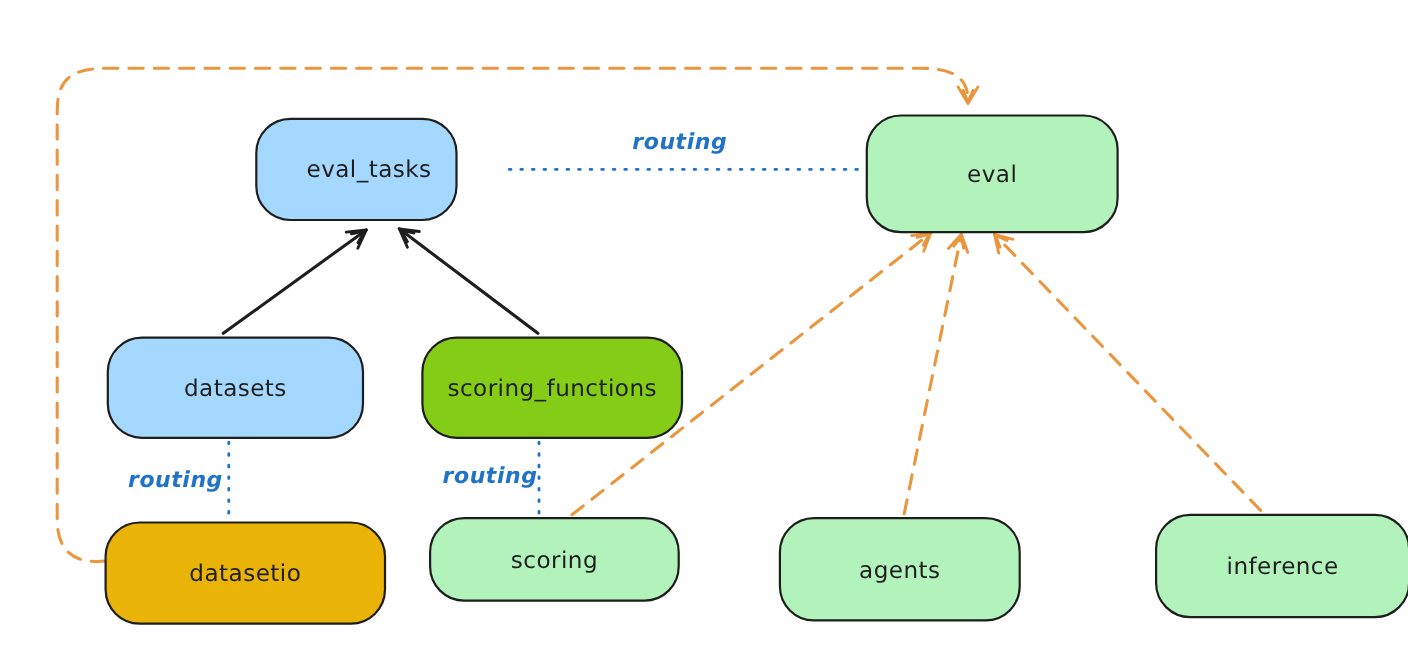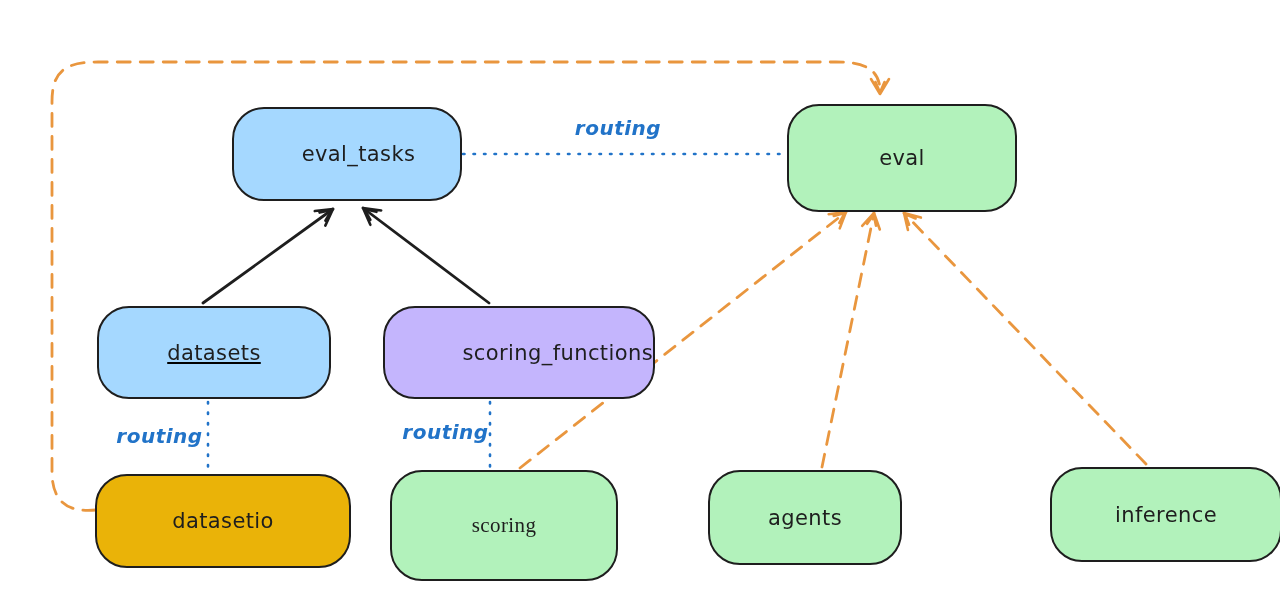--- a/index.html
+++ b/index.html
@@ -72,45 +72,45 @@
     <path d="M 208 402 L 208 471" fill="none" stroke="#2173c8" stroke-width="2.6" stroke-linecap="round" stroke-dasharray="1.5 9"></path>
     <path d="M 490 402 L 490 467" fill="none" stroke="#2173c8" stroke-width="2.6" stroke-linecap="round" stroke-dasharray="1.5 9"></path>
 
     <path d="M 96 510 C 66 513 52 500 52 472 L 52 102 C 52 72 64 62 98 62 L 836 62 C 866 62 878 70 880 88 L 880 94" fill="none" stroke="#e9963e" stroke-width="2.8" stroke-linecap="round" stroke-dasharray="13 10" marker-end="url(#arrow-orange)"></path>
 
     <path d="M 520 468 L 846 212" fill="none" stroke="#e9963e" stroke-width="2.8" stroke-linecap="round" stroke-dasharray="13 10" marker-end="url(#arrow-orange)"></path>
     <path d="M 822 467 L 874 213" fill="none" stroke="#e9963e" stroke-width="2.8" stroke-linecap="round" stroke-dasharray="13 10" marker-end="url(#arrow-orange)"></path>
     <path d="M 1146 464 L 904 213" fill="none" stroke="#e9963e" stroke-width="2.8" stroke-linecap="round" stroke-dasharray="13 10" marker-end="url(#arrow-orange)"></path>
   </svg>
 
-  <div class="node" style="left: 232px; top: 107px; width: 230px; height: 94px; background-color: rgb(165, 216, 255); padding-left: 23px;">
+  <div class="node" style="left: 232px; top: 107px; width: 184px; height: 94px; background-color: rgb(165, 216, 255); padding-left: 23px;">
     <span class="node-label">eval_tasks</span>
   </div>
 
-  <div class="node" style="left: 97px; top: 306px; width: 234px; height: 93px; background-color: rgb(165, 216, 255); text-decoration: underline;">
+  <div class="node" style="left: 97px; top: 306px; width: 234px; height: 93px; background-color: rgb(165, 216, 255);">
     <span class="node-label">datasets</span>
   </div>
 
-  <div class="node" style="left: 383px; top: 306px; width: 272px; height: 93px; background-color: #c4b5fd; justify-content: flex-end;">
+  <div class="node" style="left: 383px; top: 306px; width: 238px; height: 93px; background-color: #84cc16;">
     <span class="node-label">scoring_functions</span>
   </div>
 
   <div class="node" style="left: 787px; top: 104px; width: 230px; height: 108px; background-color: rgb(178, 242, 187);">
     <span class="node-label">eval</span>
   </div>
 
   <div class="node" style="left: 95px; top: 474px; width: 256px; height: 94px; background-color: #eab308;">
     <span class="node-label">datasetio</span>
   </div>
 
-  <div class="node" style="left: 390px; top: 470px; width: 228px; height: 111px; background-color: rgb(178, 242, 187); font-family: Liberation Serif, serif;">
+  <div class="node" style="left: 390px; top: 470px; width: 228px; height: 77px; background-color: rgb(178, 242, 187);">
     <span class="node-label">scoring</span>
   </div>
 
-  <div class="node" style="left: 708px; top: 470px; width: 194px; height: 95px; background-color: rgb(178, 242, 187);">
+  <div class="node" style="left: 708px; top: 470px; width: 220px; height: 95px; background-color: rgb(178, 242, 187);">
     <span class="node-label">agents</span>
   </div>
 
   <div class="node" style="left: 1022px; top: 467px; width: 232px; height: 95px; background-color: rgb(178, 242, 187); margin-left: 28px;">
     <span class="node-label">inference</span>
   </div>
 
   <div class="edge-label" style="left:570px; top:116px; width:96px">routing</div>
   <div class="edge-label" style="left:112px; top:424px; width:95px">routing</div>
   <div class="edge-label" style="left:398px; top:420px; width:95px">routing</div>

